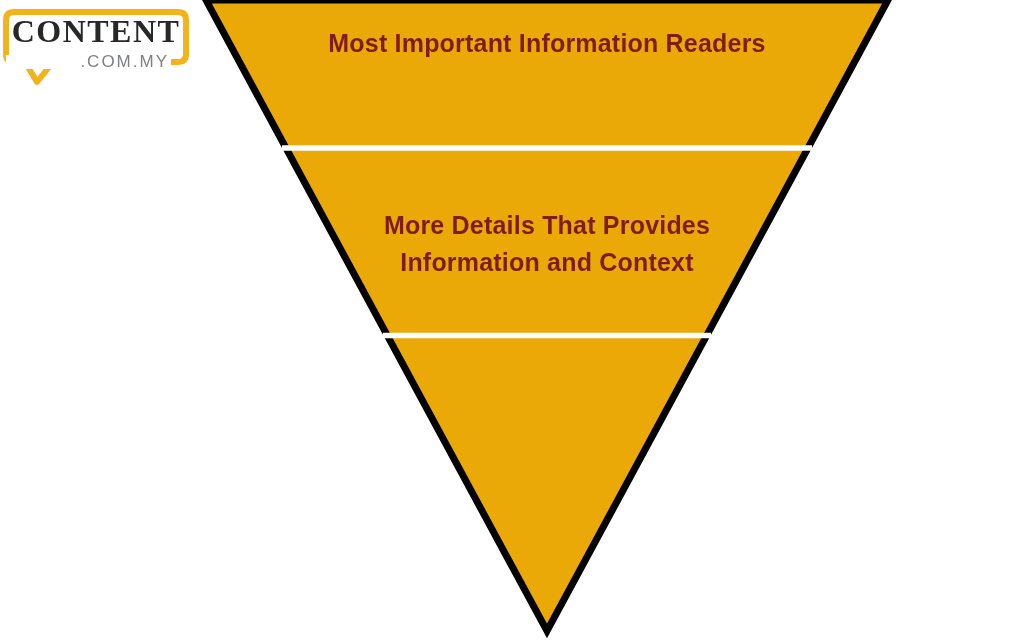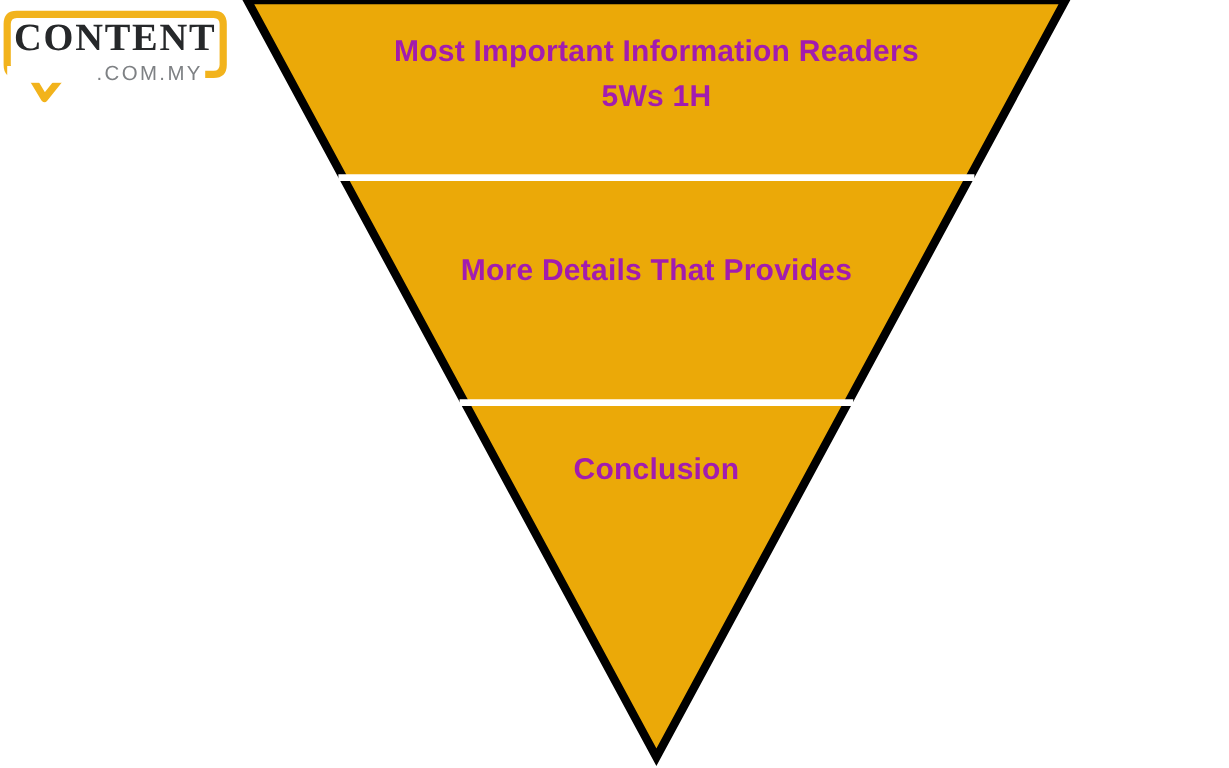--- a/index.html
+++ b/index.html
@@ -21,21 +21,21 @@
   }
   .pyramid-svg {
     position: absolute;
     left: 0; top: 0;
   }
   .section-text {
     position: absolute;
     left: 206px;
     width: 682px;
     text-align: center;
-    color: #a21caf;
+    color: #7f1d1d;
     font-weight: 700;
     font-size: 25px;
     line-height: 37px;
     letter-spacing: 0.2px;
   }
   .section-text .line { white-space: nowrap; }
   .sec-1 { top: 25px; }
   .sec-2 { top: 207px; }
   .sec-3 { top: 373px; }
 
@@ -83,29 +83,28 @@
 <div class="stage">
 
   <svg class="pyramid-svg" width="1024" height="640" viewBox="0 0 1024 640" aria-hidden="true">
     <polygon points="206,0 888,0 547,631" fill="#EBA908" stroke="#000000" stroke-width="7" stroke-linejoin="miter"></polygon>
     <line x1="282" y1="148" x2="812" y2="148" stroke="#FFFFFF" stroke-width="5.5"></line>
     <line x1="383" y1="335.5" x2="711" y2="335.5" stroke="#FFFFFF" stroke-width="5.5"></line>
   </svg>
 
   <div class="section-text sec-1">
     <div class="line">Most Important Information Readers</div>
-    <div class="line">5Ws 1H</div>
   </div>
 
   <div class="section-text sec-2">
     <div class="line">More Details That Provides</div>
+    <div class="line">Information and Context</div>
   </div>
 
   <div class="section-text sec-3">
-    <div class="line">Conclusion</div>
   </div>
 
   <div class="logo">
     <svg class="logo-bubble" width="210" height="100" viewBox="0 0 210 100" aria-hidden="true">
 
       <path d="M 101 62 L 53 62 L 37 82 L 25 62 L 14 62 Q 6 62 6 54 L 6 20 Q 6 12 14 12 L 178 12 Q 186 12 186 20 L 186 54 Q 186 62 178 62 L 171 62" fill="none" stroke="#F2B31C" stroke-width="6" stroke-linejoin="round" stroke-linecap="butt"></path>
     </svg>
     <div class="logo-brand">CONTENT</div>
     <div class="logo-domain">.COM.MY</div>
   </div>

